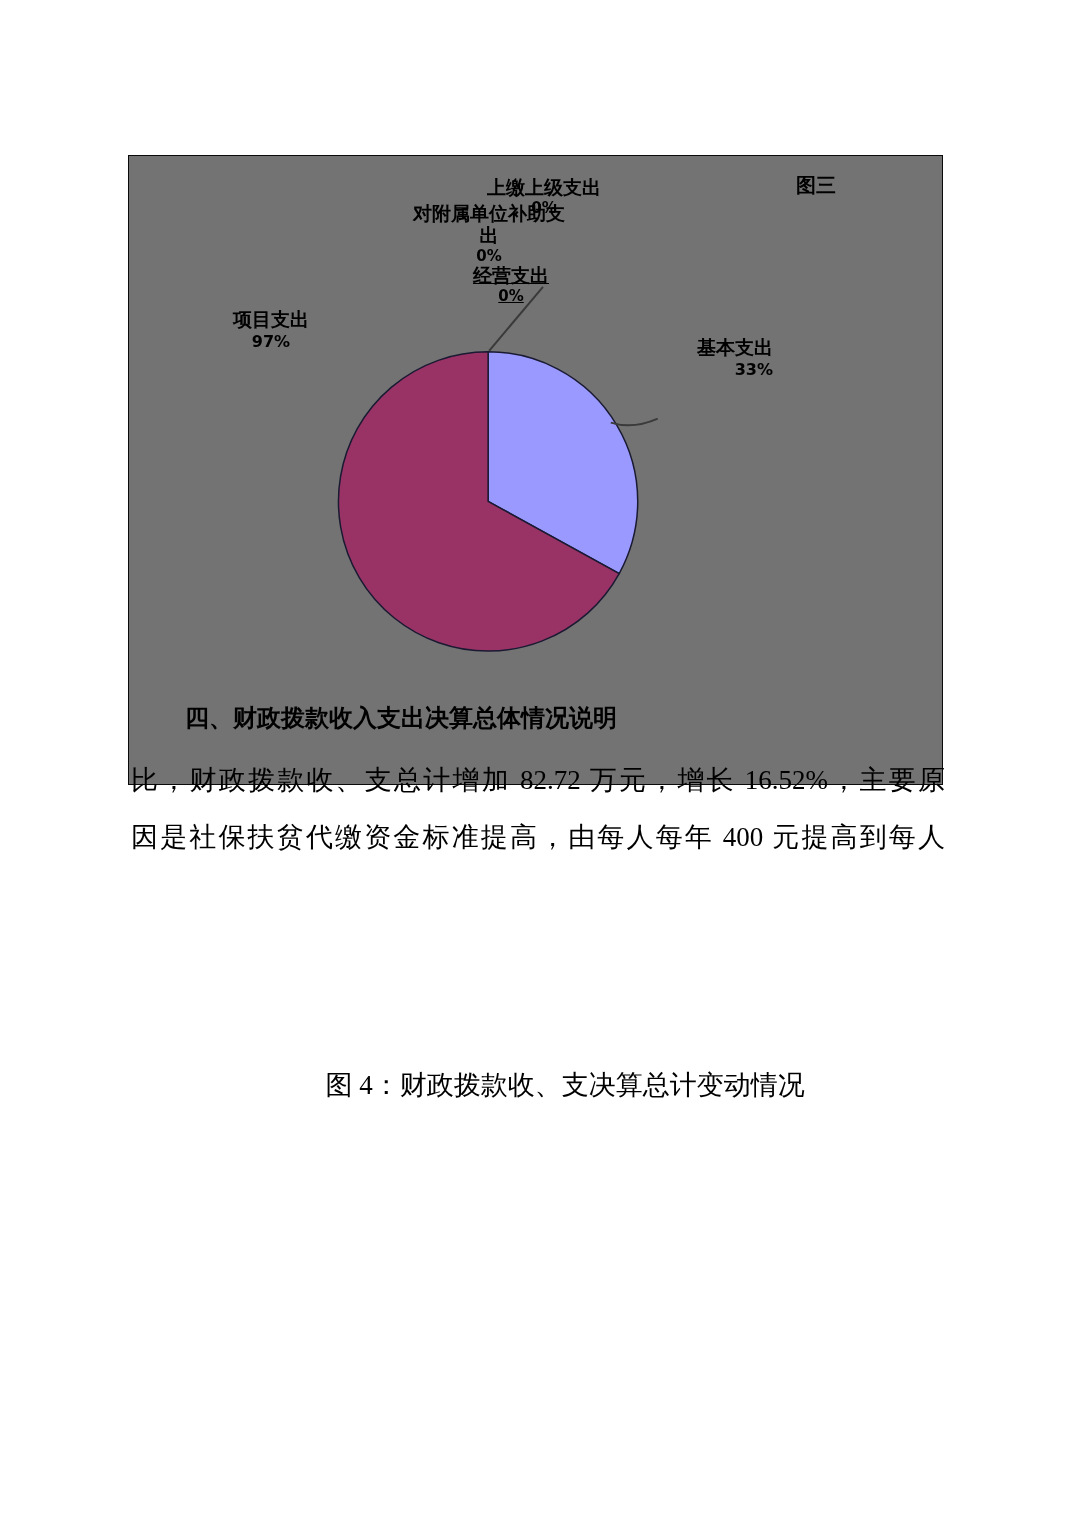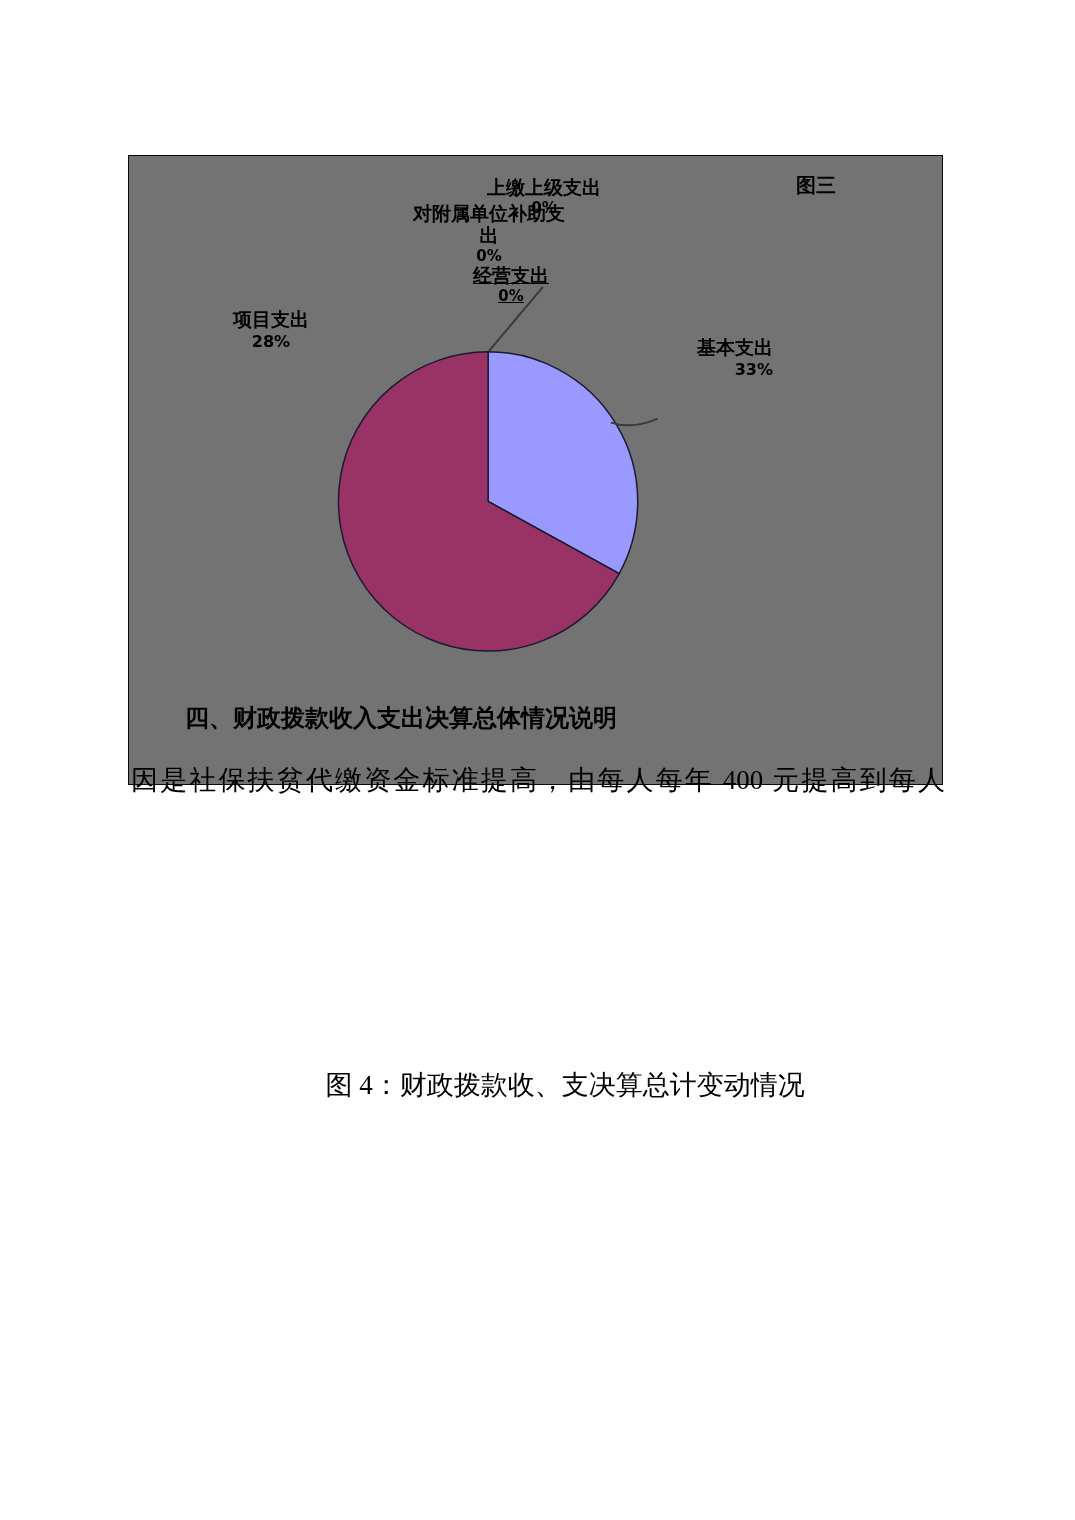--- a/index.html
+++ b/index.html
@@ -90,27 +90,28 @@
       <span class="pl-pct">0%</span>
     </div>
 
     <div class="plabel lbl-jiben">
       <span class="pl-name">基本支出</span>
       <span class="pl-pct big">33%</span>
     </div>
 
     <div class="plabel lbl-xiangmu">
       <span class="pl-name">项目支出</span>
-      <span class="pl-pct big">28%</span>
+      <span class="pl-pct big">97%</span>
     </div>
 
     <div class="fig-tag">图三</div>
   </div>
 
   <h2 class="heading">四、财政拨款收入支出决算总体情况说明</h2>
 
   <div class="para">
+    <div class="pline">比，财政拨款收、支总计增加 82.72 万元，增长 16.52%，主要原</div>
     <div class="pline">因是社保扶贫代缴资金标准提高，由每人每年 400 元提高到每人</div>
   </div>
 
   <div class="caption">图 4：财政拨款收、支决算总计变动情况</div>
 
 </div>
 
 </body></html>

